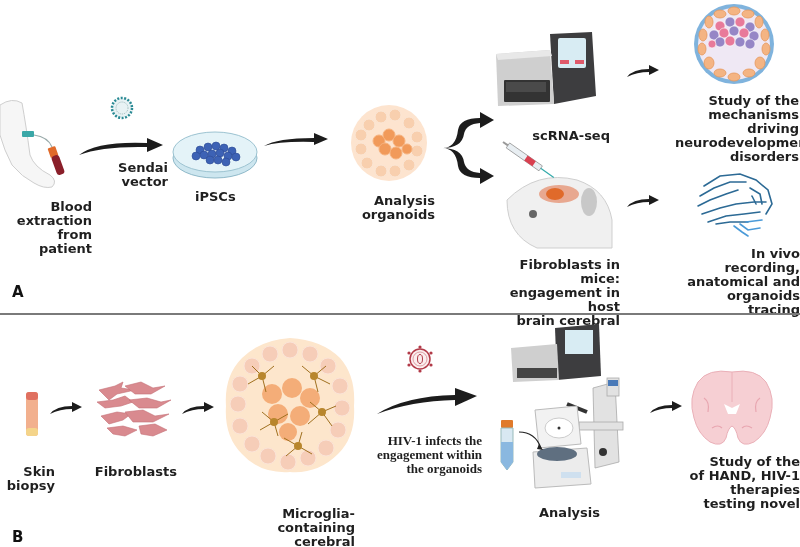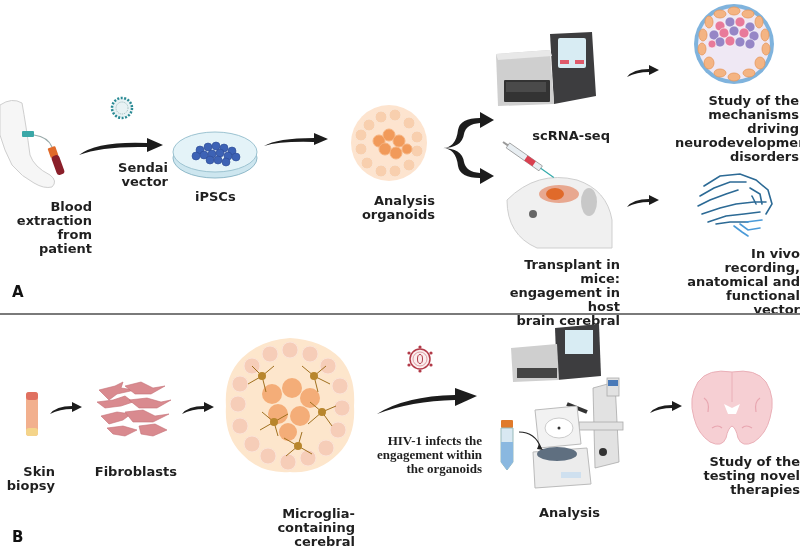--- a/index.html
+++ b/index.html
@@ -117,21 +117,21 @@
   <ellipse cx="58" cy="54" rx="9" ry="6" fill="#e06a2a"></ellipse>
   <circle cx="36" cy="74" r="4" fill="#666"></circle>
   <g transform="rotate(35 30 20)">
     <rect x="6" y="16" width="40" height="6" fill="#e8eef2" stroke="#999" stroke-width="0.8"></rect>
     <rect x="28" y="16" width="10" height="6" fill="#d94050"></rect>
     <line x1="46" y1="19" x2="62" y2="19" stroke="#3aa" stroke-width="1.2"></line>
     <line x1="0" y1="19" x2="6" y2="19" stroke="#999" stroke-width="2"></line>
   </g>
 </svg>
 <div class="lbl bold" style="left:500px;top:258px;width:120px;">
-  <span class="line">Transplant in mice:</span>
+  <span class="line">Fibroblasts in mice:</span>
   <span class="line">engagement in host</span>
   <span class="line">brain cerebral</span>
 </div>
 
 <svg class="ico" style="left:625px;top:63px" width="36" height="16" viewBox="0 0 36 16">
   <path d="M2 14 Q8 6 24 6 L24 2 L34 7 L24 12 L24 9 Q12 9 2 14 Z" fill="#1c1c1c"></path>
 </svg>
 <svg class="ico" style="left:625px;top:193px" width="36" height="16" viewBox="0 0 36 16">
   <path d="M2 14 Q8 6 24 6 L24 2 L34 7 L24 12 L24 9 Q12 9 2 14 Z" fill="#1c1c1c"></path>
 </svg>
@@ -192,21 +192,21 @@
   </g>
   <g fill="none" stroke="#4a9ad8" stroke-width="1.6" stroke-linecap="round">
     <path d="M44 58 L52 64 L58 68"></path>
       <path d="M50 56 L58 62 L70 60"></path>
       <path d="M56 54 L72 52"></path>
   </g>
 </svg>
 <div class="lbl bold" style="left:676px;top:247px;width:124px;">
   <span class="line">In vivo recording,</span>
   <span class="line">anatomical and</span>
-  <span class="line">functional vector</span>
+  <span class="line">organoids tracing</span>
 </div>
 
 <div class="panel-letter" style="left:12px;top:283px;">A</div>
 
 <div class="divider"></div>
 
 <svg class="ico" style="left:24px;top:390px" width="16" height="50" viewBox="0 0 16 50">
   <rect x="2" y="2" width="12" height="44" rx="3" fill="#f2b08e"></rect>
   <rect x="2" y="2" width="12" height="8" rx="3" fill="#e07060"></rect>
   <rect x="2" y="38" width="12" height="8" rx="3" fill="#f4d48a"></rect>
@@ -345,17 +345,18 @@
 </svg>
 
 <svg class="ico" style="left:688px;top:368px" width="88" height="82" viewBox="0 0 88 82">
   <path d="M44 4 Q20 0 10 14 Q0 30 6 50 Q10 66 22 74 Q34 80 38 70 Q40 60 44 58 Q48 60 50 70 Q54 80 66 74 Q78 66 82 50 Q88 30 78 14 Q68 0 44 4 Z" fill="#f6cfd3" stroke="#eab0b8" stroke-width="1"></path>
   <line x1="44" y1="4" x2="44" y2="34" stroke="#eab0b8" stroke-width="1"></line>
   <path d="M36 36 L44 40 L52 36 L48 46 L40 46 Z" fill="#ffffff"></path>
   <path d="M16 30 Q22 34 20 44 M72 30 Q66 34 68 44 M24 60 Q30 56 34 60 M64 60 Q58 56 54 60" fill="none" stroke="#e8a6b0" stroke-width="1.2"></path>
 </svg>
 <div class="lbl bold" style="left:668px;top:455px;width:132px;">
   <span class="line">Study of the</span>
+  <span class="line">of HAND, HIV-1</span>
+  <span class="line">therapies</span>
   <span class="line">testing novel</span>
-  <span class="line">therapies</span>
 </div>
 
 <div class="panel-letter" style="left:12px;top:528px;">B</div>
 
 </body></html>

